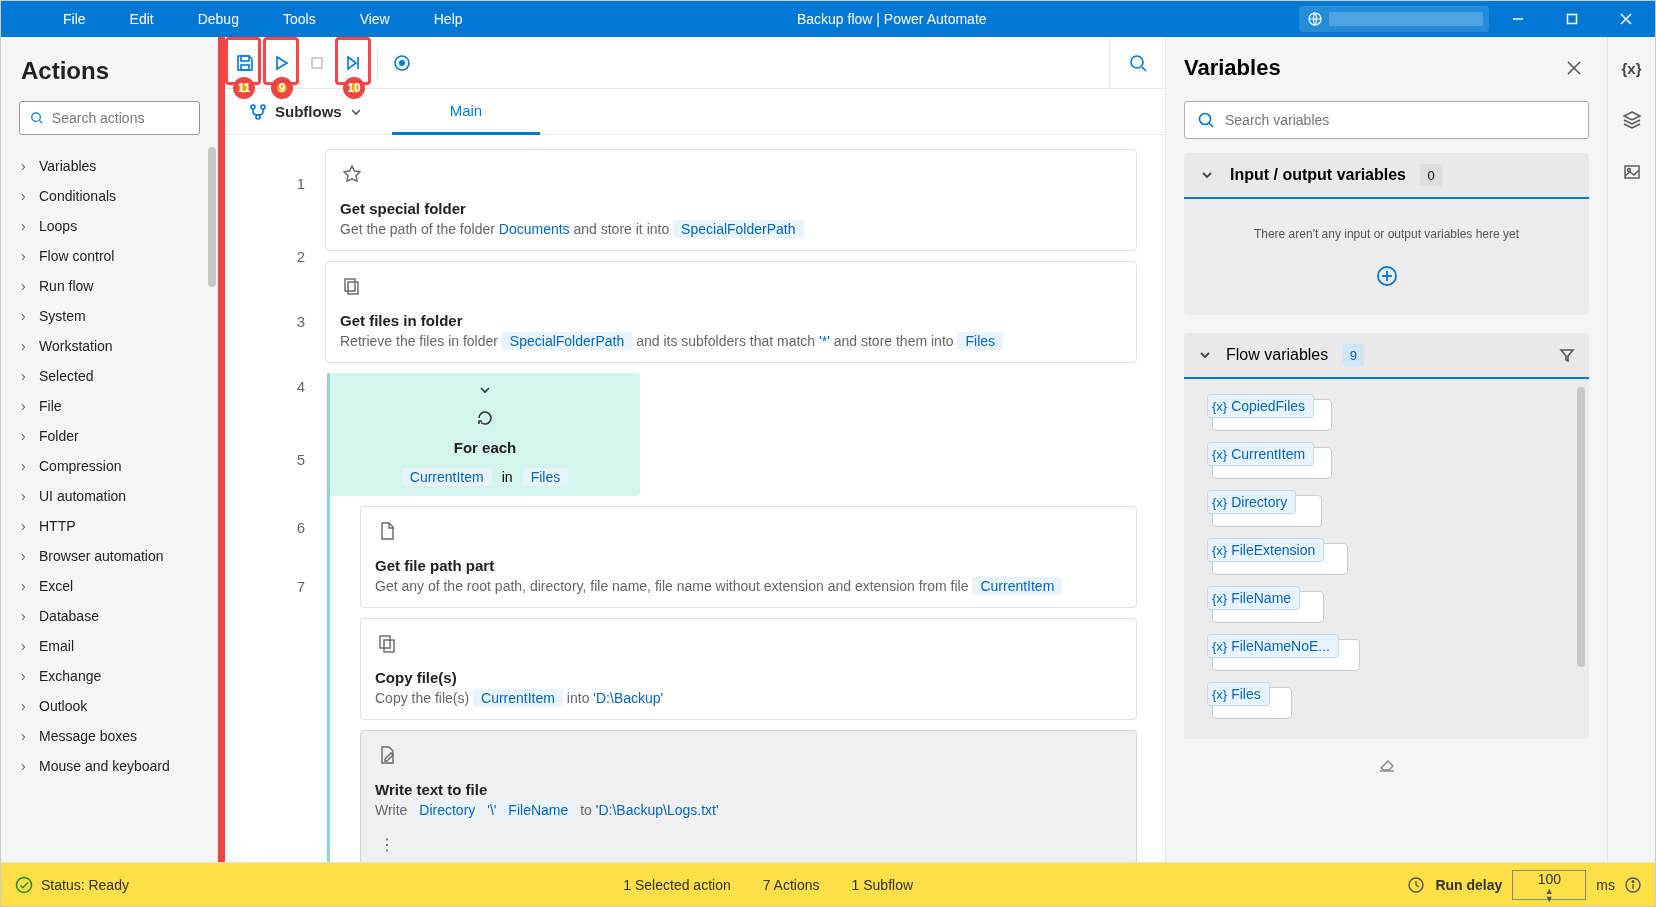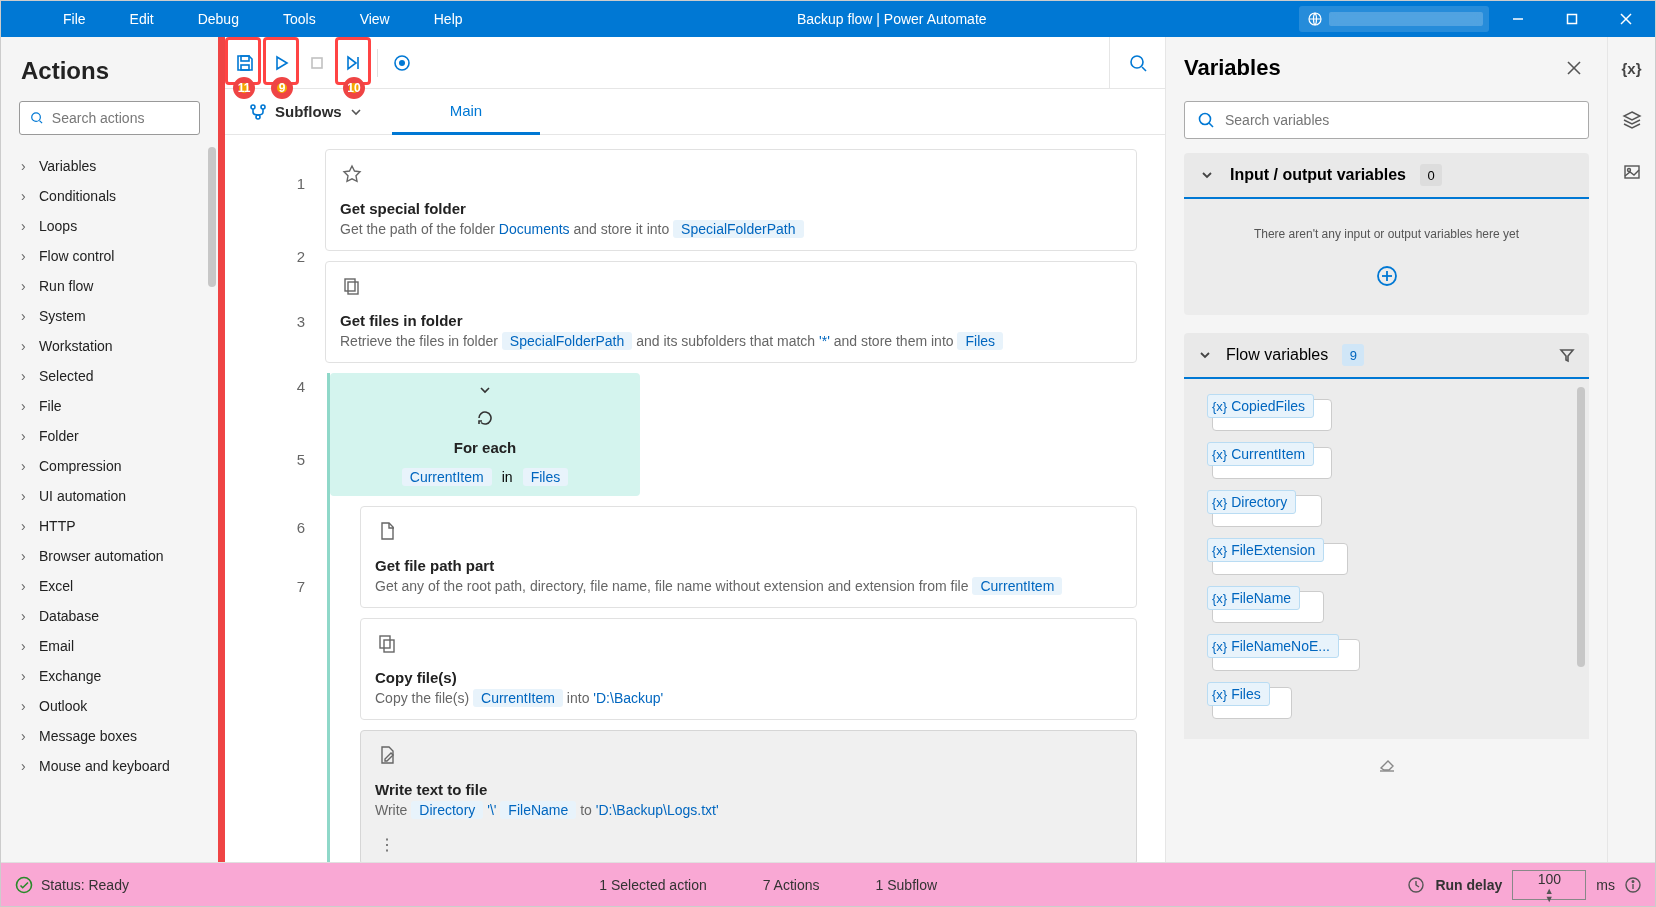--- a/index.html
+++ b/index.html
@@ -88,23 +88,23 @@
     .flowvar-chip { position: absolute; left: -6px; top: -6px; background: #e8f3fb; border: 1px solid #b9dcf3; border-radius: 3px; padding: 3px 8px 3px 4px; display: flex; align-items: center; gap: 4px; font-size: 14px; color: #0066bf; }
     .flowvar-chip .x { font-size: 13px; color: #0066bf; }
     .flowvar-scrollbar { position: absolute; right: 4px; top: 8px; width: 8px; height: 280px; background: #c7c7c7; border-radius: 4px; }
     .panel-footer { display: flex; justify-content: center; padding: 8px; }
 
     
     .right-strip { width: 48px; background: #f5f5f5; border-left: 1px solid #e6e6e6; display: flex; flex-direction: column; align-items: center; padding-top: 16px; gap: 22px; }
     .strip-btn { width: 30px; height: 30px; display: flex; align-items: center; justify-content: center; color: #444; cursor: pointer; }
 
     
-    .footer { height: 44px; background: #f9a8d4; border-top: 1px solid #e0e0e0; display: flex; align-items: center; padding: 12px 14px; font-size: 14px; color: #333; }
+    .footer { height: 44px; background: #fde047; border-top: 1px solid #e0e0e0; display: flex; align-items: center; padding: 12px 14px; font-size: 14px; color: #333; }
     .status-left { display: flex; align-items: center; gap: 8px; }
-    .footer-center { flex: 1; display: flex; justify-content: center; gap: 56px; }
+    .footer-center { flex: 1; display: flex; justify-content: center; gap: 32px; }
     .footer-right { display: flex; align-items: center; gap: 10px; }
     .delay-input { width: 74px; height: 30px; border: 1px solid #888; padding: 0 6px; display: flex; align-items: center; justify-content: space-between; flex-direction: column; }
     .spinner-arrows { display: flex; flex-direction: column; line-height: 8px; font-size: 9px; color: #555; }
     svg { display: block; }
   </style>
 </head>
 <body>
 
 <div class="titlebar">
   <div class="menu">

